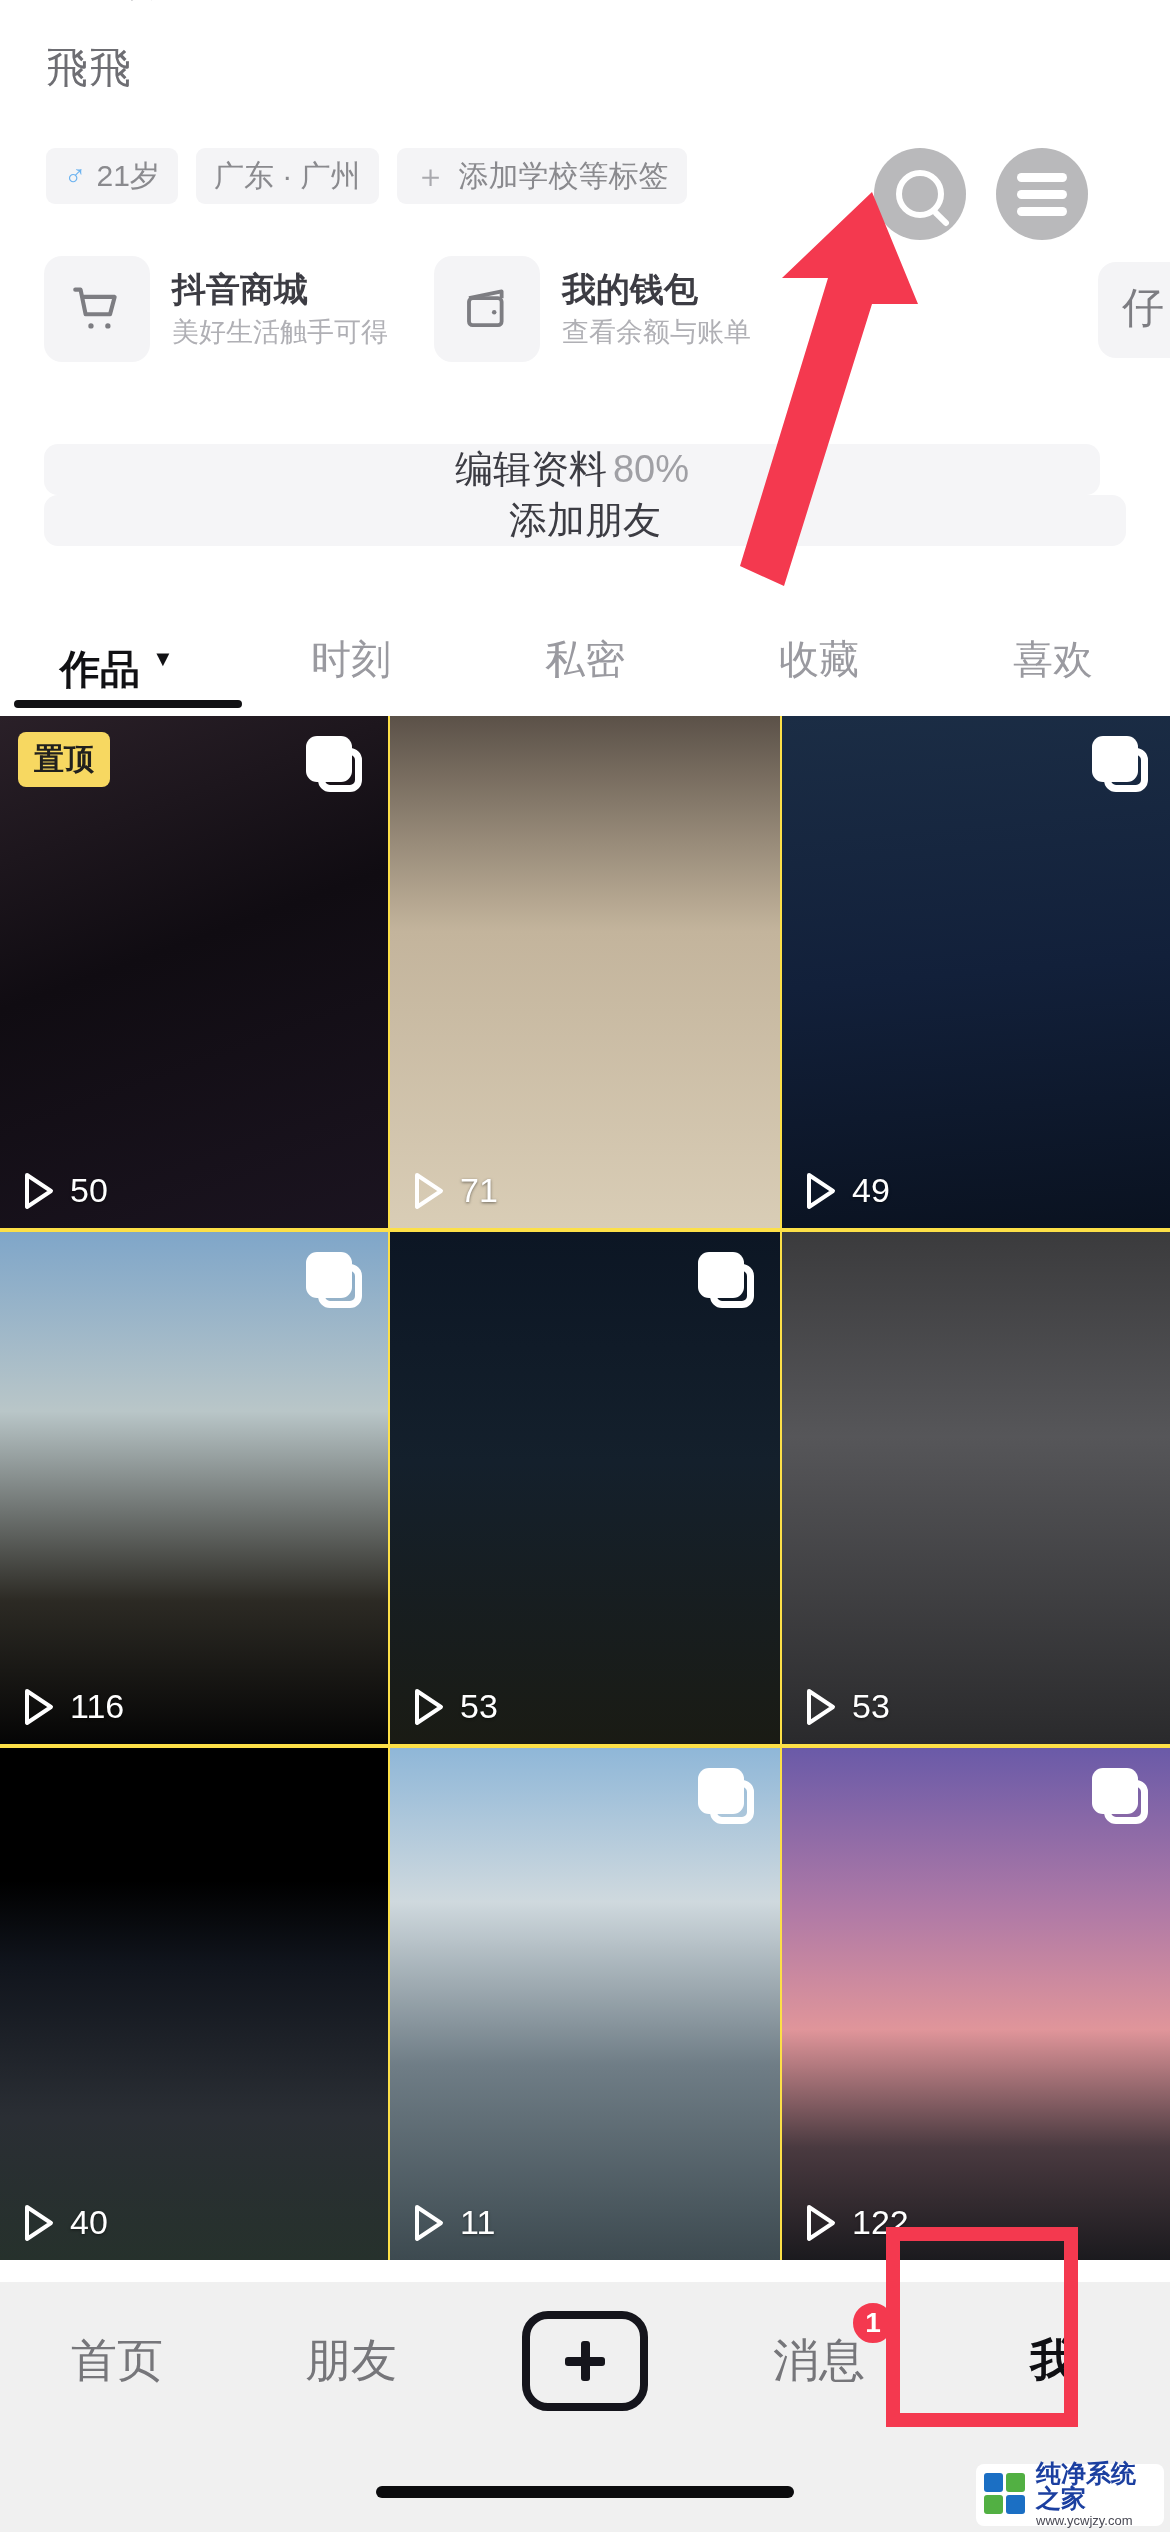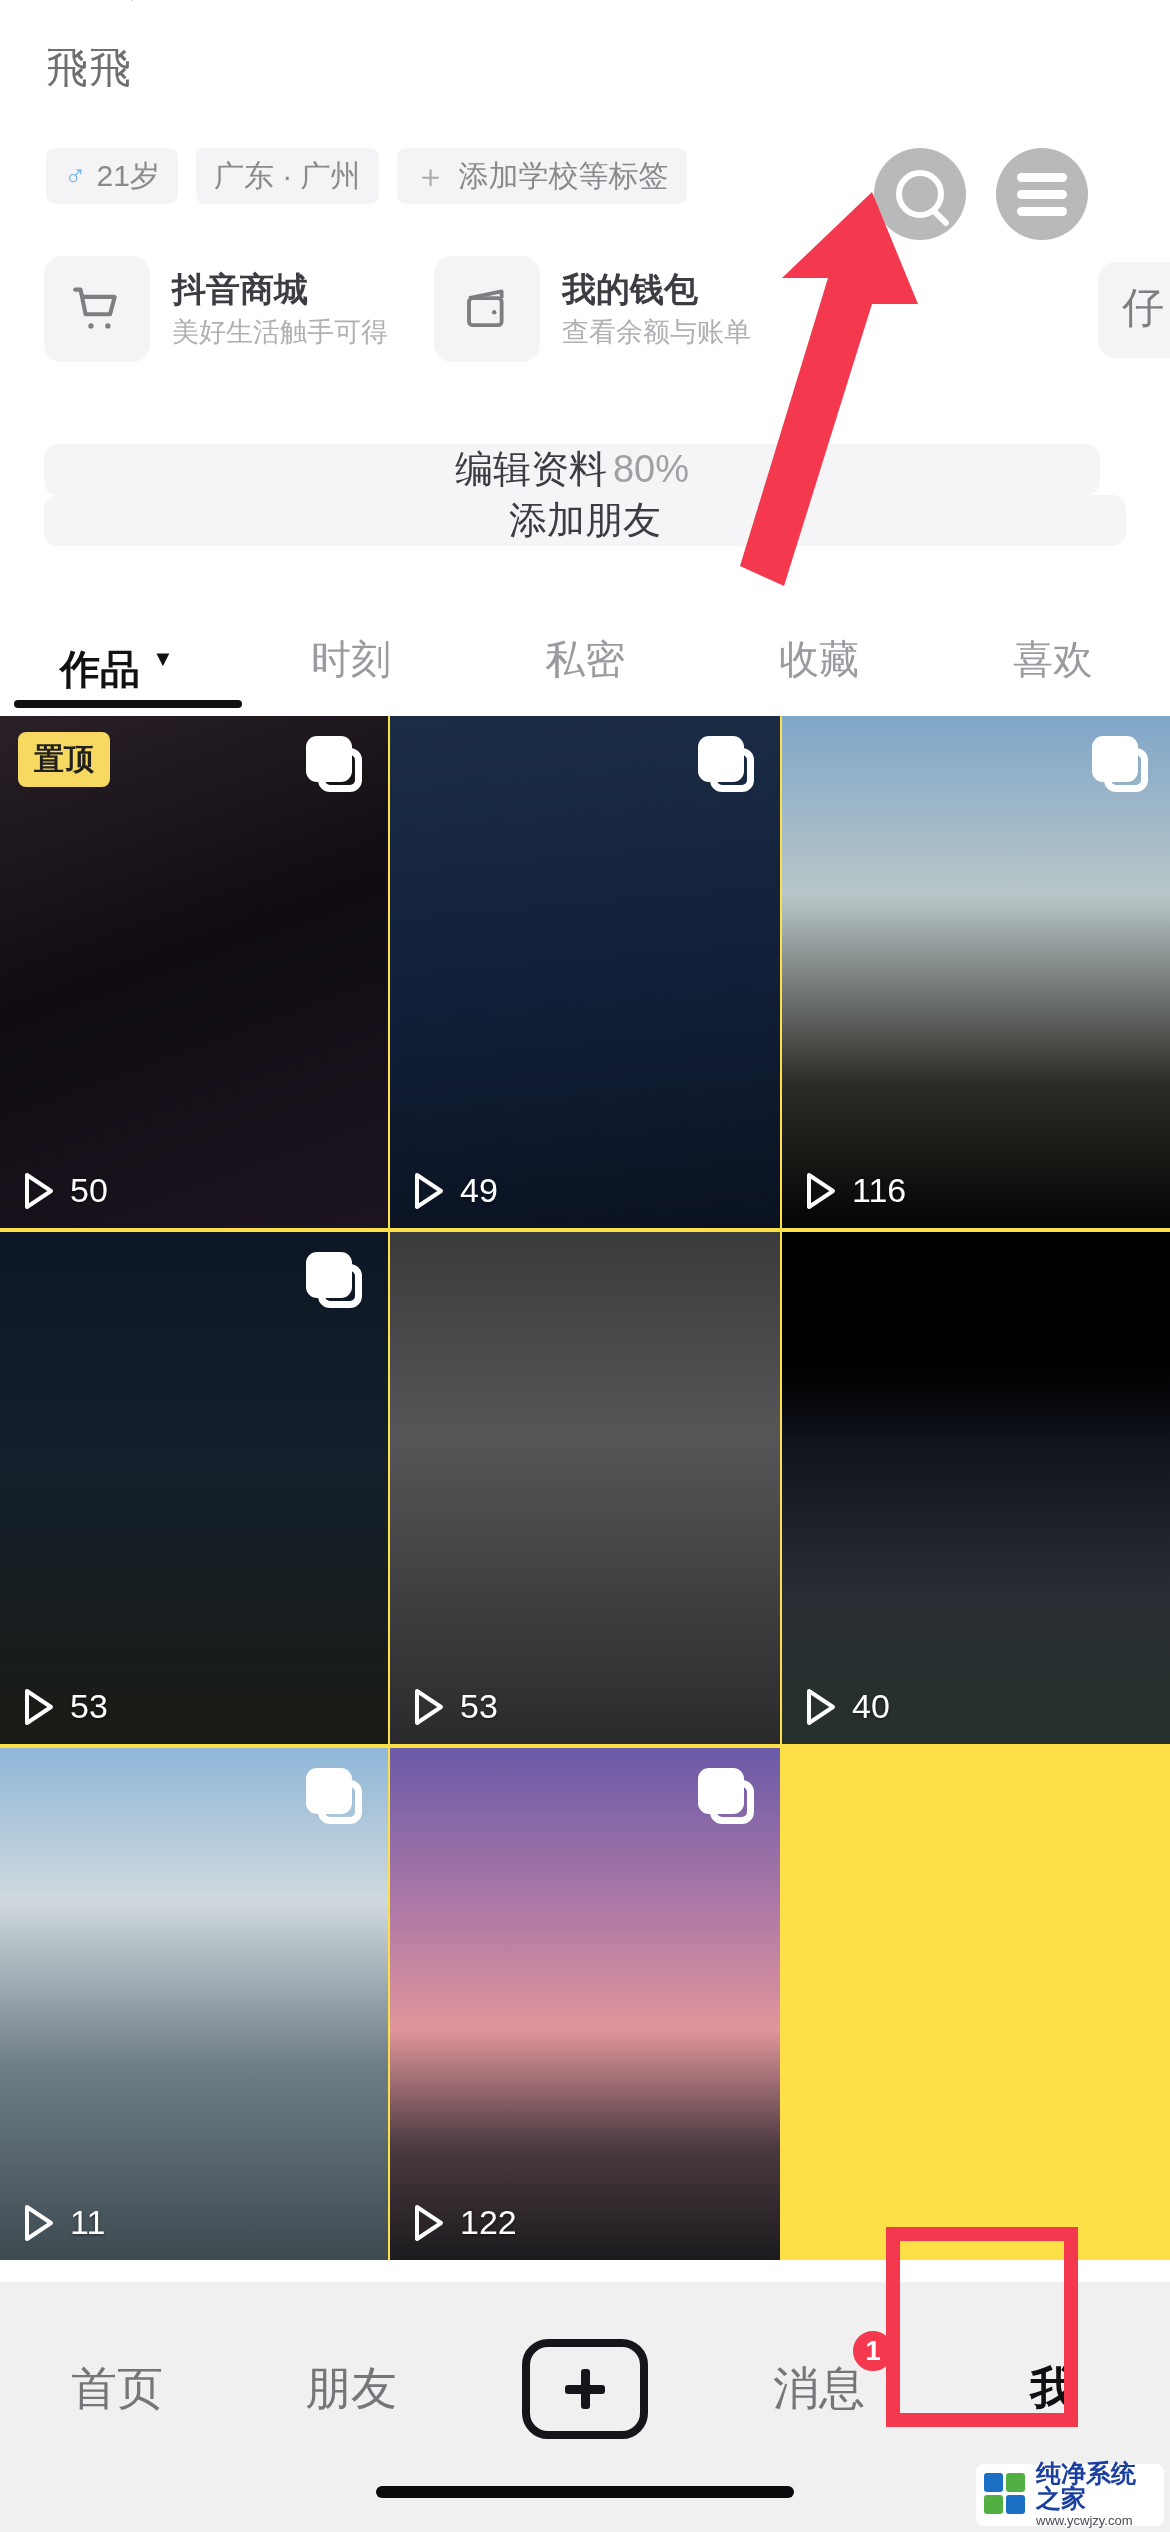--- a/index.html
+++ b/index.html
@@ -107,21 +107,21 @@
   .stack .b{position:absolute;right:0;bottom:0;width:44px;height:44px;
     border:7px solid #fff;border-radius:12px;box-sizing:border-box;}
   .stack .f{position:absolute;left:0;top:0;width:46px;height:46px;background:#fff;border-radius:11px;}
   .plays{position:absolute;left:22px;bottom:18px;display:flex;align-items:center;}
   .ply-wrap{position:relative;width:34px;height:38px;margin-right:14px;}
   .ply-wrap svg{position:absolute;left:0;top:0;}
   .cnt{font-size:34px;color:#fff;text-shadow:0 1px 3px rgba(0,0,0,.5);}
 
   
   .botnav{position:absolute;left:0;bottom:0;width:1170px;height:250px;
-    background:#f0f0f0;display:flex;align-items:flex-start;padding-top:52px;box-sizing:border-box;}
+    background:#f0f0f0;display:flex;align-items:flex-start;padding-top:24px;box-sizing:border-box;}
   .nav-item{flex:1;display:flex;align-items:center;justify-content:center;position:relative;height:110px;}
   .nav-item .lab{font-size:46px;color:#76767a;}
   .nav-item.active .lab{color:#101014;font-weight:bold;}
   .plus-box{width:110px;height:84px;border:8px solid #15151c;border-radius:26px;
     display:flex;align-items:center;justify-content:center;}
   .plus-box .p{position:relative;width:40px;height:40px;}
   .plus-box .p::before,.plus-box .p::after{content:"";position:absolute;background:#15151c;border-radius:3px;}
   .plus-box .p::before{left:0;top:16px;width:40px;height:9px;}
   .plus-box .p::after{top:0;left:16px;height:40px;width:9px;}
   .badge{position:absolute;top:-6px;margin-left:108px;
@@ -272,20 +272,31 @@
         <div class="plays">
           <span class="ply-wrap">
             <svg width="34" height="38" viewBox="0 0 34 38">
               <path d="M5 3 L29 19 L5 35 Z" fill="none" stroke="#fff" stroke-width="4" stroke-linejoin="round"></path>
             </svg>
           </span>
           <span class="cnt">50</span>
         </div>
       </div>
       <div class="cell">
+        <div class="thumb" style="background: linear-gradient(rgb(91, 81, 72) 0%, rgb(195, 180, 156) 42%, rgb(217, 205, 182) 100%);"></div>
+        <div class="plays">
+          <span class="ply-wrap">
+            <svg width="34" height="38" viewBox="0 0 34 38">
+              <path d="M5 3 L29 19 L5 35 Z" fill="none" stroke="#fff" stroke-width="4" stroke-linejoin="round"></path>
+            </svg>
+          </span>
+          <span class="cnt">71</span>
+        </div>
+      </div>
+      <div class="cell">
         <div class="thumb" style="background: linear-gradient(175deg, rgb(27, 45, 69) 0%, rgb(18, 32, 58) 50%, rgb(10, 18, 32) 100%);"></div>
         <div class="stack">
           <span class="b"></span>
           <span class="f"></span>
         </div>
         <div class="plays">
           <span class="ply-wrap">
             <svg width="34" height="38" viewBox="0 0 34 38">
               <path d="M5 3 L29 19 L5 35 Z" fill="none" stroke="#fff" stroke-width="4" stroke-linejoin="round"></path>
             </svg>

